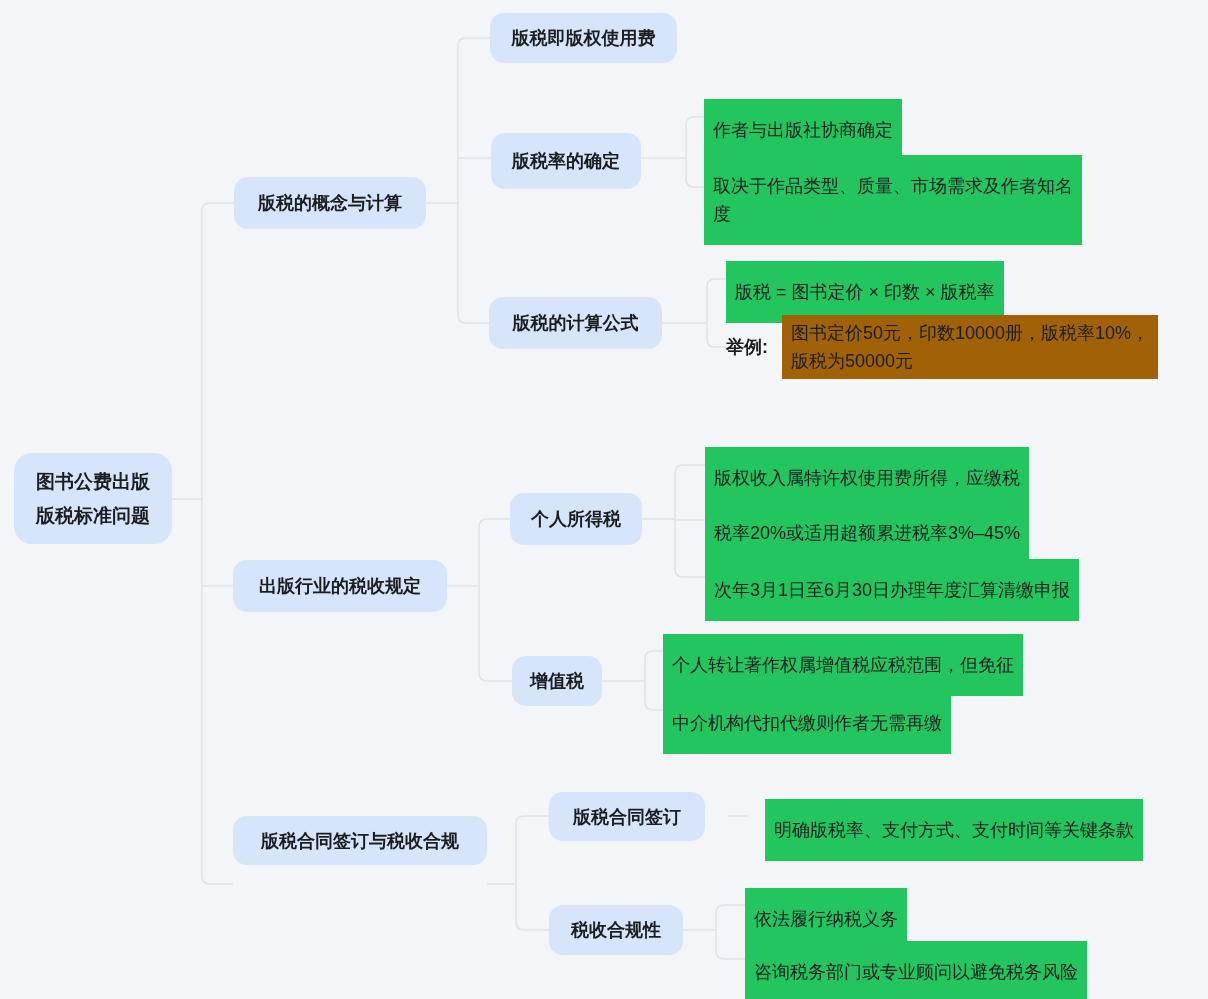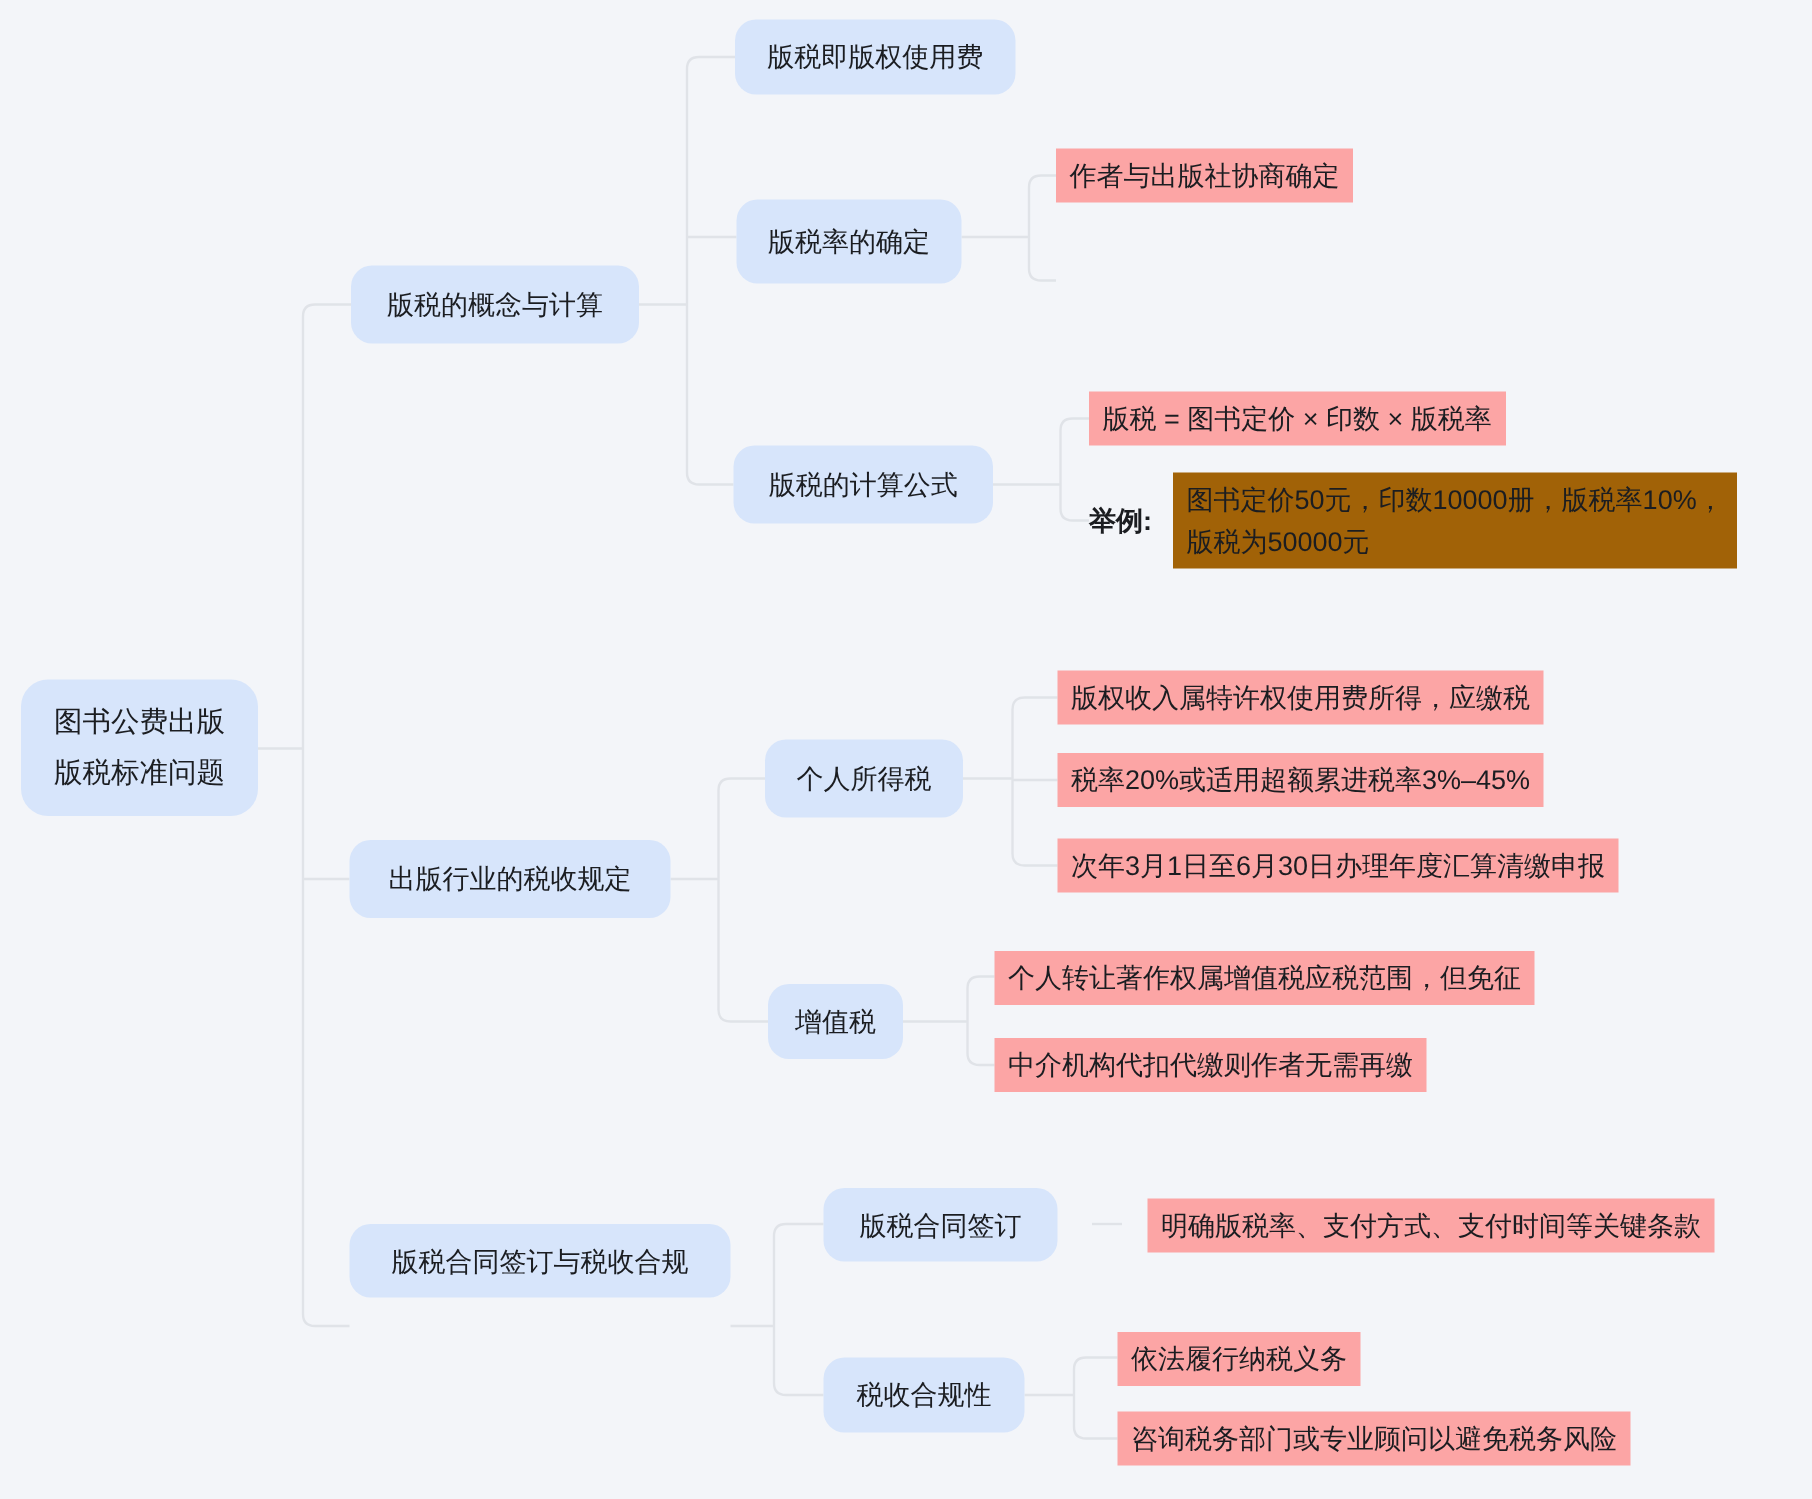--- a/index.html
+++ b/index.html
@@ -5,26 +5,26 @@
   html,body{margin:0;padding:0;background:#f3f5f9;}
   .canvas{
     position:relative;width:1208px;height:999px;background:#f3f5f9;
     font-family:"Liberation Sans","DejaVu Sans",sans-serif;color:#1b1d21;overflow:hidden;
   }
   svg.connectors{position:absolute;left:0;top:0;width:1208px;height:999px;}
   svg.connectors path{fill:none;stroke:#e0e3e8;stroke-width:1.6px;}
   .node{
     position:absolute;background:#d7e5fb;border-radius:14px;
     display:flex;align-items:center;justify-content:center;
-    font-weight:normal;font-size:18px;line-height:26px;
+    font-weight:bold;font-size:18px;line-height:26px;
     white-space:pre-line;text-align:center;
   }
   .root{border-radius:18px;font-size:19px;line-height:34px;}
   .leaf{
-    position:absolute;background:#fca5a5;padding:4px 9px;
+    position:absolute;background:#22c55e;padding:17px 9px;
     font-size:18px;line-height:28px;white-space:pre-line;
   }
   .example-row{position:absolute;display:flex;align-items:center;gap:14px;}
   .example-prefix{font-weight:bold;font-size:18px;line-height:28px;white-space:nowrap;}
   .example-block{background:#a16207;padding:4px 9px;font-size:18px;line-height:28px;white-space:pre-line;}
 </style>
 </head>
 <body>
 
 <div class="canvas">
@@ -53,20 +53,22 @@
   <div class="node" style="left:491px;top:133px;width:150px;height:56px;">版税率的确定</div>
   <div class="node" style="left:489px;top:297px;width:173px;height:52px;">版税的计算公式</div>
 
   <div class="node" style="left:510px;top:493px;width:132px;height:52px;">个人所得税</div>
   <div class="node" style="left:512px;top:656px;width:90px;height:50px;">增值税</div>
 
   <div class="node" style="left:549px;top:792px;width:156px;height:49px;">版税合同签订</div>
   <div class="node" style="left:549px;top:905px;width:134px;height:50px;">税收合规性</div>
 
   <div class="leaf" style="left:704px;top:99px;">作者与出版社协商确定</div>
+  <div class="leaf" style="left:704px;top:155px;">取决于作品类型、质量、市场需求及作者知名
+度</div>
 
   <div class="leaf" style="left:726px;top:261px;">版税 = 图书定价 × 印数 × 版税率</div>
   <div class="example-row" style="left:726px;top:315px;">
     <span class="example-prefix">举例:</span>
     <span class="example-block">图书定价50元，印数10000册，版税率10%，
 版税为50000元</span>
   </div>
 
   <div class="leaf" style="left:705px;top:447px;">版权收入属特许权使用费所得，应缴税</div>
   <div class="leaf" style="left:705px;top:502px;">税率20%或适用超额累进税率3%–45%</div>

